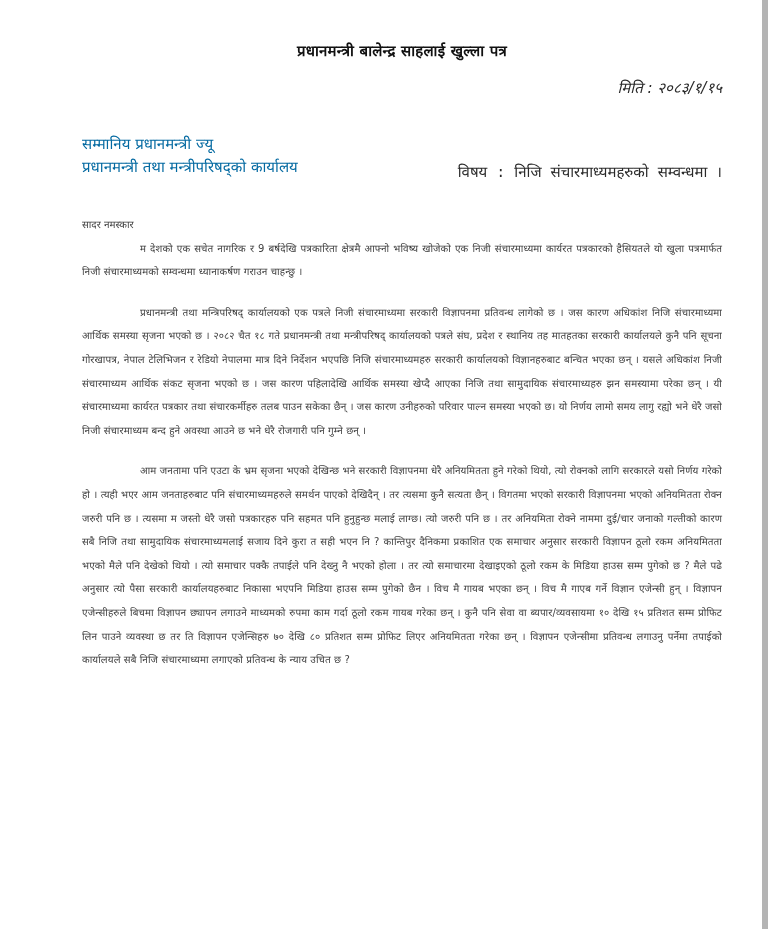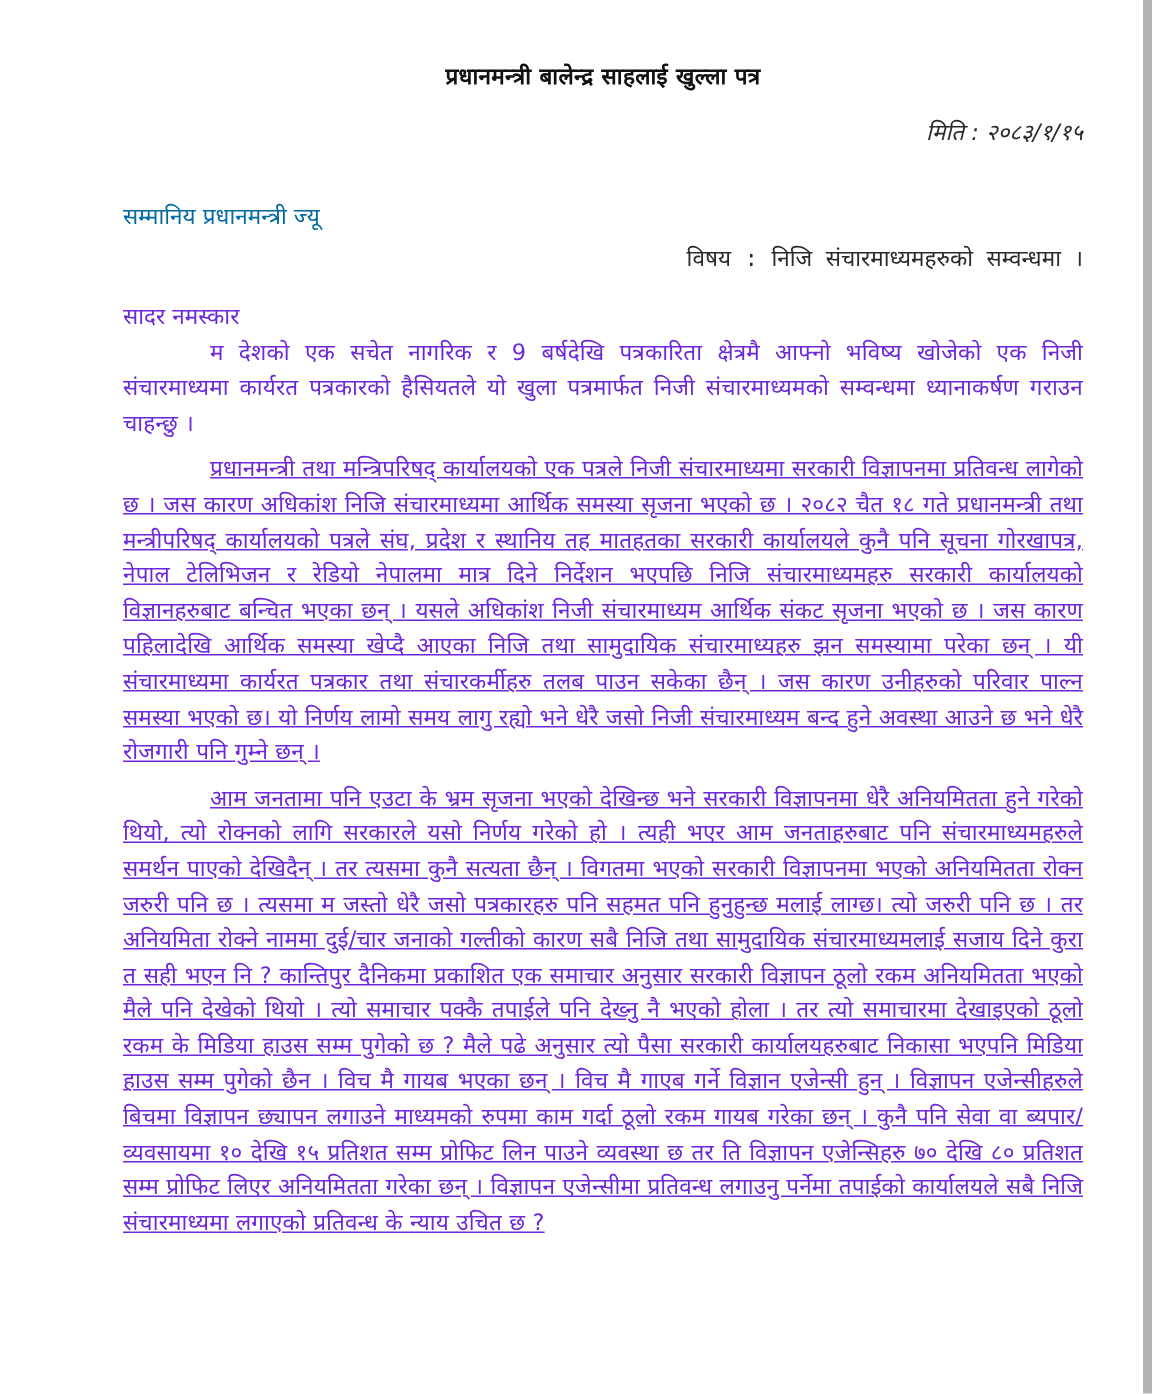--- a/index.html
+++ b/index.html
@@ -27,41 +27,42 @@
   }
   .addressee {
     position: absolute; top: 101px; left: 0;
     font-size: 15px; line-height: 23px; color: #0369a1; margin-top: 32px;
   }
   .subject {
     position: absolute; top: 161px; left: 0; width: 640px; text-align: right;
     font-size: 15px; color: #2a2a2a; font-family: Liberation Mono, monospace;
   }
   .body-text {
-    position: absolute; top: 200px; left: 0; width: 640px;
-    font-size: 15px; line-height: 23.6px; color: #6d28d9;
+    position: absolute; top: 213px; left: 0; width: 640px;
+    font-size: 10px; line-height: 23.6px; color: #404040;
   }
   .salutation { margin: 0; }
   .para {
     margin: 0; text-indent: 58px; text-align: justify;
     letter-spacing: 0.1px;
   }
-  .para + .para { margin-top: 7px; text-decoration: underline; }
+  .para + .para { margin-top: 17px; }
 </style>
 </head>
 <body>
 
 <div class="edge-strip"></div>
 
 <div class="page">
   <div class="title">प्रधानमन्त्री बालेन्द्र साहलाई खुल्ला पत्र</div>
   <div class="date">मिति : २०८३/१/१५</div>
 
   <div class="addressee">
     <div>सम्मानिय प्रधानमन्त्री ज्यू</div>
+    <div>प्रधानमन्त्री तथा मन्त्रीपरिषद्को कार्यालय</div>
   </div>
 
   <div class="subject">विषय : निजि संचारमाध्यमहरुको सम्वन्धमा ।</div>
 
   <div class="body-text">
     <p class="salutation">सादर नमस्कार</p>
     <p class="para">म देशको एक सचेत नागरिक र 9 बर्षदेखि पत्रकारिता क्षेत्रमै आफ्नो भविष्य खोजेको एक निजी संचारमाध्यमा कार्यरत पत्रकारको हैसियतले यो खुला पत्रमार्फत निजी संचारमाध्यमको सम्वन्धमा ध्यानाकर्षण गराउन चाहन्छु ।</p>
     <p class="para">प्रधानमन्त्री तथा मन्त्रिपरिषद् कार्यालयको एक पत्रले निजी संचारमाध्यमा सरकारी विज्ञापनमा प्रतिवन्ध लागेको छ । जस कारण अधिकांश निजि संचारमाध्यमा आर्थिक समस्या सृजना भएको छ । २०८२ चैत १८ गते प्रधानमन्त्री तथा मन्त्रीपरिषद् कार्यालयको पत्रले संघ, प्रदेश र स्थानिय तह मातहतका सरकारी कार्यालयले कुनै पनि सूचना गोरखापत्र, नेपाल टेलिभिजन र रेडियो नेपालमा मात्र दिने निर्देशन भएपछि निजि संचारमाध्यमहरु सरकारी कार्यालयको विज्ञानहरुबाट बन्चित भएका छन् । यसले अधिकांश निजी संचारमाध्यम आर्थिक संकट सृजना भएको छ । जस कारण पहिलादेखि आर्थिक समस्या खेप्दै आएका निजि तथा सामुदायिक संचारमाध्यहरु झन समस्यामा परेका छन् । यी संचारमाध्यमा कार्यरत पत्रकार तथा संचारकर्मीहरु तलब पाउन सकेका छैन् । जस कारण उनीहरुको परिवार पाल्न समस्या भएको छ। यो निर्णय लामो समय लागु रह्यो भने धेरै जसो निजी संचारमाध्यम बन्द हुने अवस्था आउने छ भने धेरै रोजगारी पनि गुम्ने छन् ।</p>
     <p class="para">आम जनतामा पनि एउटा के भ्रम सृजना भएको देखिन्छ भने सरकारी विज्ञापनमा धेरै अनियमितता हुने गरेको थियो, त्यो रोक्नको लागि सरकारले यसो निर्णय गरेको हो । त्यही भएर आम जनताहरुबाट पनि संचारमाध्यमहरुले समर्थन पाएको देखिदैन् । तर त्यसमा कुनै सत्यता छैन् । विगतमा भएको सरकारी विज्ञापनमा भएको अनियमितता रोक्न जरुरी पनि छ । त्यसमा म जस्तो धेरै जसो पत्रकारहरु पनि सहमत पनि हुनुहुन्छ मलाई लाग्छ। त्यो जरुरी पनि छ । तर अनियमिता रोक्ने नाममा दुई/चार जनाको गल्तीको कारण सबै निजि तथा सामुदायिक संचारमाध्यमलाई सजाय दिने कुरा त सही भएन नि ? कान्तिपुर दैनिकमा प्रकाशित एक समाचार अनुसार सरकारी विज्ञापन ठूलो रकम अनियमितता भएको मैले पनि देखेको थियो । त्यो समाचार पक्कै तपाईले पनि देख्नु नै भएको होला । तर त्यो समाचारमा देखाइएको ठूलो रकम के मिडिया हाउस सम्म पुगेको छ ? मैले पढे अनुसार त्यो पैसा सरकारी कार्यालयहरुबाट निकासा भएपनि मिडिया हाउस सम्म पुगेको छैन । विच मै गायब भएका छन् । विच मै गाएब गर्ने विज्ञान एजेन्सी हुन् । विज्ञापन एजेन्सीहरुले बिचमा विज्ञापन छ्यापन लगाउने माध्यमको रुपमा काम गर्दा ठूलो रकम गायब गरेका छन् । कुनै पनि सेवा वा ब्यपार/व्यवसायमा १० देखि १५ प्रतिशत सम्म प्रोफिट लिन पाउने व्यवस्था छ तर ति विज्ञापन एजेन्सिहरु ७० देखि ८० प्रतिशत सम्म प्रोफिट लिएर अनियमितता गरेका छन् । विज्ञापन एजेन्सीमा प्रतिवन्ध लगाउनु पर्नेमा तपाईको कार्यालयले सबै निजि संचारमाध्यमा लगाएको प्रतिवन्ध के न्याय उचित छ ?</p>
   </div>

